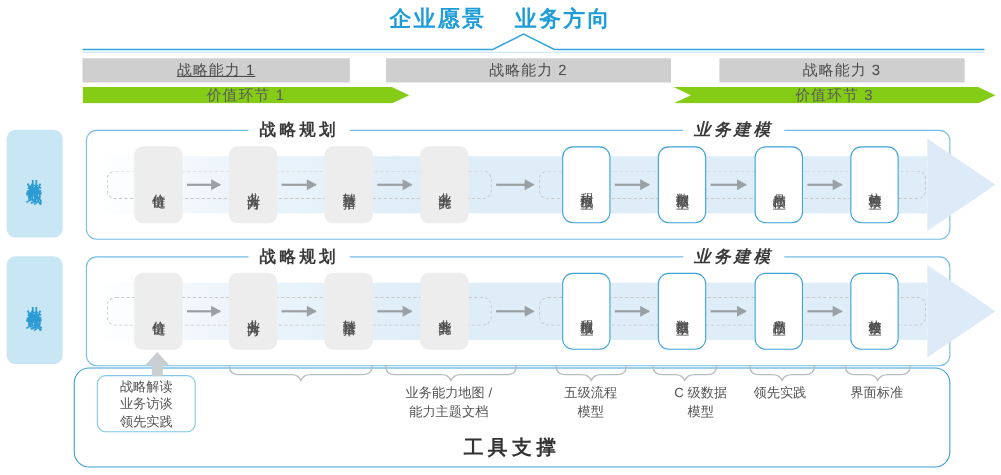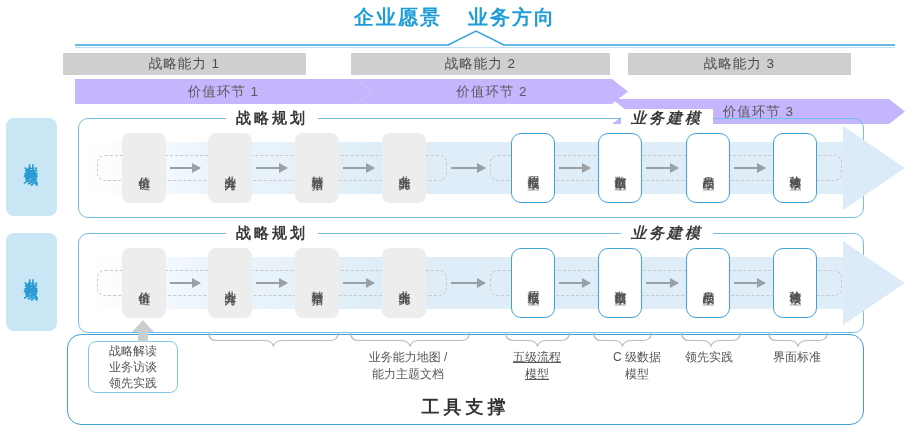--- a/index.html
+++ b/index.html
@@ -7,30 +7,30 @@
   .stage { position:relative; width:910px; height:432px; background:#fff; overflow:hidden;border-radius:16px; }
 
   
   .title { position:absolute; top:4px; left:0; width:100%; display:flex; justify-content:center; gap:26px;
            font-size:20px; font-weight:bold; color:#1E9DD8; letter-spacing:2px; }
   .peak-svg { position:absolute; left:0; top:0; width:910px; height:60px; }
 
   
   .bar { position:absolute; top:53px; height:22px; background:#CFCFCF; display:flex; align-items:center;
          justify-content:center; font-size:13.5px; color:#4c4c4c; letter-spacing:1px; }
-  .bar1 { left:63px;  width:243px; }
+  .bar1 { left:75px;  width:243px;text-decoration:underline; }
   .bar2 { left:351px; width:259px; }
-  .bar3 { left:628px; width:223px; }
-
-  
-  .chev { position:absolute; top:79px; height:25px; background:#c4b5fd; display:flex; align-items:center;
+  .bar3 { left:654px; width:223px; }
+
+  
+  .chev { position:absolute; top:79px; height:15px; background:#84cc16; display:flex; align-items:center;
           justify-content:center; font-size:13.5px; color:#5b5b5b; letter-spacing:1px; }
   .chev1 { left:75px;  width:297px; clip-path:polygon(0 0, calc(100% - 16px) 0, 100% 50%, calc(100% - 16px) 100%, 0 100%); }
   .chev2 { left:356px; width:272px; clip-path:polygon(0 0, calc(100% - 16px) 0, 100% 50%, calc(100% - 16px) 100%, 0 100%, 16px 50%); }
-  .chev3 { left:612px; width:293px; clip-path:polygon(0 0, calc(100% - 16px) 0, 100% 50%, calc(100% - 16px) 100%, 0 100%, 16px 50%);margin-top:20px; }
+  .chev3 { left:612px; width:293px; clip-path:polygon(0 0, calc(100% - 16px) 0, 100% 50%, calc(100% - 16px) 100%, 0 100%, 16px 50%); }
 
   
   .row { position:absolute; left:0; width:840px; height:100px; z-index:2; }
   .row1 { top:118px; } .row2 { top:233px; }
   .tab { position:absolute; left:6px; top:0; width:51px; height:98px; background:#C9E6F5; border-radius:8px;
          display:flex; align-items:center; justify-content:center; z-index:6; }
   .tab .vtext { writing-mode:vertical-rl; font-size:14px; font-weight:bold; color:#2B9BD3; letter-spacing:3px; }
   .frame { position:absolute; left:78px; width:786px; top:0; height:100px; border:1.2px solid #74BDE4;
            border-radius:10px; z-index:5; pointer-events:none; }
   .sec { position:absolute; top:-9px; transform:translateX(-50%); background:#fff; padding:0 10px;
@@ -69,21 +69,21 @@
   
   .src-box { position:absolute; left:88px; top:341px; width:90px; height:52px; background:#fff;
              border:1.2px solid #85C6E8; border-radius:8px; display:flex; flex-direction:column;
              align-items:center; justify-content:center; z-index:4; font-size:12px; color:#555; line-height:1.35; }
   .up-head { position:absolute; left:132px; top:320px; width:0; height:0; z-index:6;
              border-left:11px solid transparent; border-right:11px solid transparent; border-bottom:12px solid #C9CED2; }
   .up-shaft { position:absolute; left:138px; top:331px; width:10px; height:11px; background:#C9CED2; z-index:6; }
 
   .ann-label { position:absolute; top:349px; transform:translateX(-50%); text-align:center; font-size:12px;
                color:#555; line-height:1.45; white-space:nowrap; z-index:4; }
-  .al1{left:273px;} .al2{left:408px;} .al3{left:537px;text-decoration:underline;} .al4{left:637px;} .al5{left:709px;} .al6{left:797px;}
+  .al1{left:273px;} .al2{left:408px;} .al3{left:537px;} .al4{left:637px;} .al5{left:709px;} .al6{left:797px;}
 
   .brace { position:absolute; top:331px; height:16px; z-index:4; }
   .br1{left:208px;} .br2{left:350px;} .br3{left:505px;} .br4{left:593px;} .br5{left:681px;} .br6{left:768px;}
 </style>
 </head>
 <body>
 
 <div class="stage">
 
   <div class="title">
@@ -93,21 +93,20 @@
   <svg class="peak-svg" viewBox="0 0 910 60">
     <polyline points="75,45 448,45 476,31 504,45 895,45" fill="none" stroke="#35A4DB" stroke-width="1.5"></polyline>
     <line x1="75" y1="47.5" x2="895" y2="47.5" stroke="#BFE2F4" stroke-width="1"></line>
   </svg>
 
   <div class="bar bar1">战略能力 1</div>
   <div class="bar bar2">战略能力 2</div>
   <div class="bar bar3">战略能力 3</div>
 
   <div class="chev chev1">价值环节 1</div>
-  <div class="chev chev2">价值环节 2</div>
   <div class="chev chev3">价值环节 3</div>
 
   <div class="row row1">
     <div class="band"></div>
     <div class="track track1"></div>
     <div class="track track2"></div>
     <span class="arr a1"></span>
     <span class="arr a2"></span>
     <span class="arr a3"></span>
     <span class="arr a4"></span>

